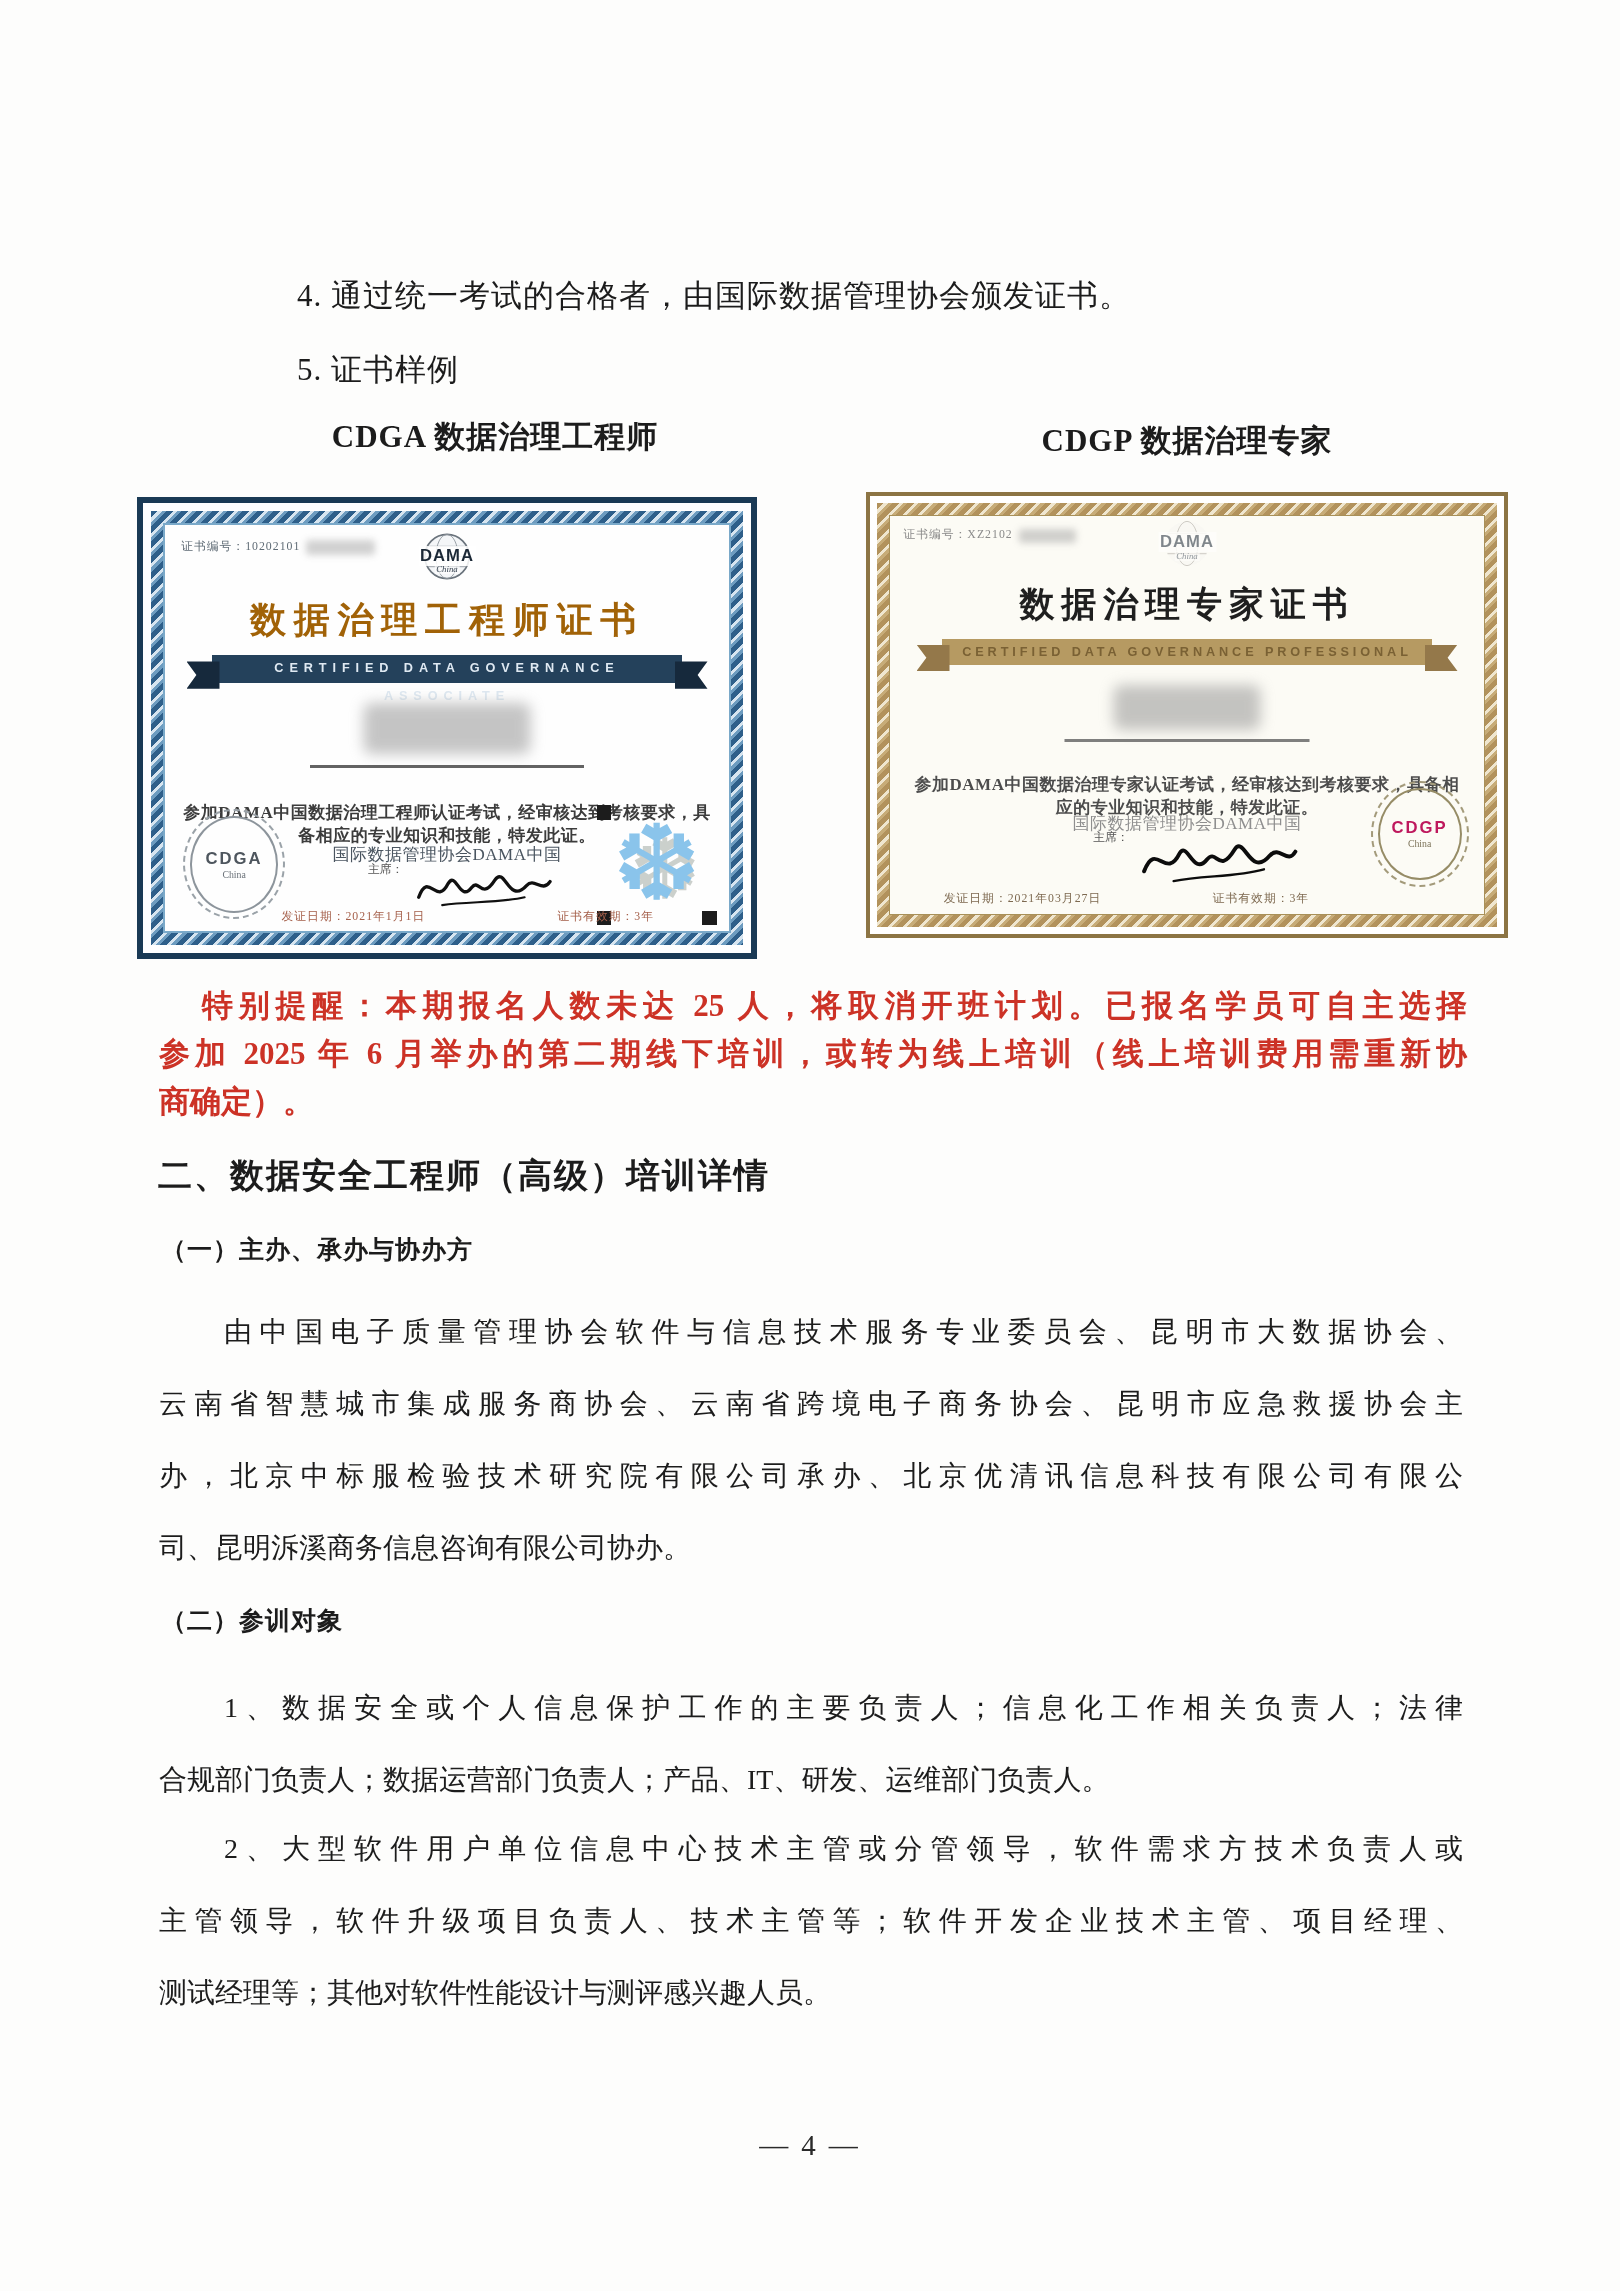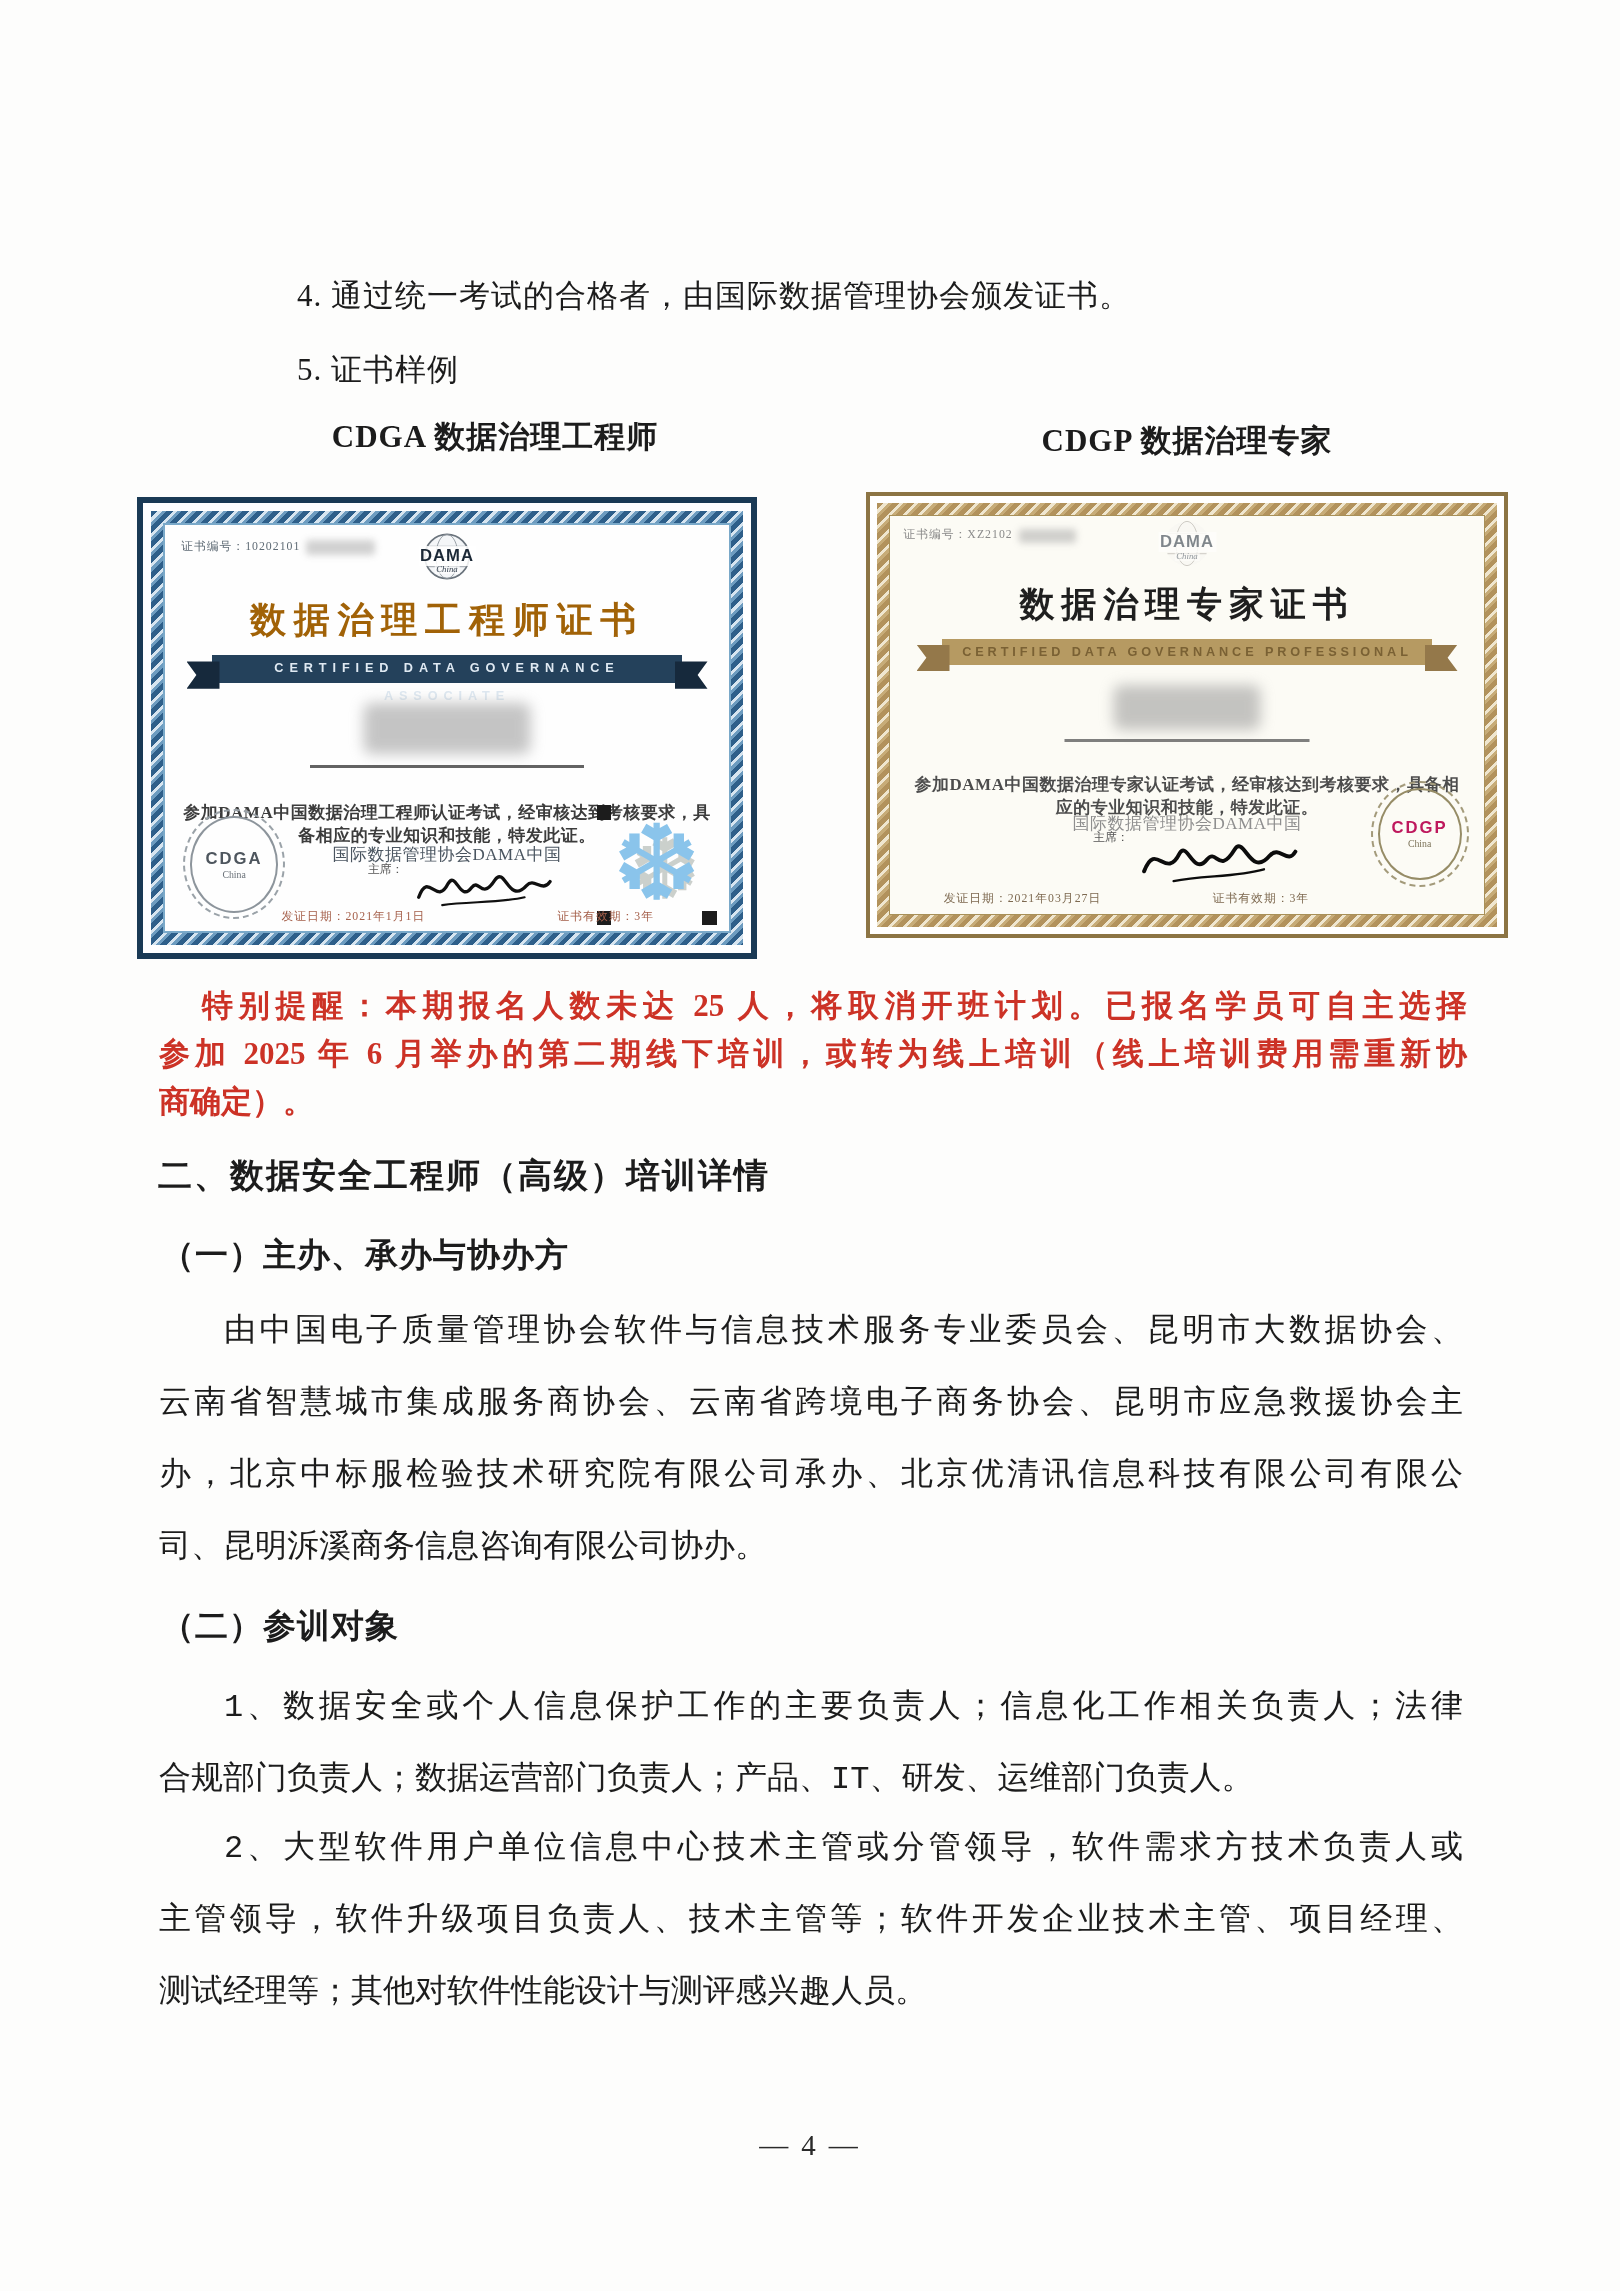--- a/index.html
+++ b/index.html
@@ -7,28 +7,28 @@
     position:relative;width:1620px;height:2292px;margin:0 auto;
     background:#fdfdfc;color:#1c1c1c;overflow:hidden;
     font-family:"Liberation Serif","DejaVu Serif",serif;
   }
   .abs{position:absolute;}
   .listline{font-size:31px;letter-spacing:1px;}
   .cap{font-weight:bold;font-size:31px;text-align:center;letter-spacing:1px;}
   .ln{white-space:nowrap;}
   .blk .ln{white-space:normal;}
   .j{text-align:justify;text-align-last:justify;}
-  .body-blk{font-size:32px;line-height:72px;width:1304px;font-family:Liberation Mono, monospace;}
+  .body-blk{font-size:28px;line-height:72px;width:1304px;}
   .body-blk .ln{height:72px;}
   .ind{text-indent:65px;}
   .ind-sm{text-indent:43px;}
   .notice-blk{font-size:31px;font-weight:bold;line-height:48px;width:1308px;}
   .notice-blk .ln{height:48px;}
   .h1{font-size:34px;font-weight:bold;letter-spacing:2px;}
-  .h2{font-size:33px;font-weight:bold;letter-spacing:1px;}
+  .h2{font-size:25px;font-weight:bold;letter-spacing:1px;}
   .footer{width:1620px;text-align:center;font-size:29px;letter-spacing:2.9px;color:#2a2a2a;}
 
   
   .cert{box-sizing:border-box;}
   .cert *{box-sizing:border-box;}
   .cert-blue{border:6.9px solid #1a3a55;background:#fff;}
   .cert-gold{border:4.9px solid #8c7444;background:#fff;}
   .frame-gap{height:100%;padding:7.8px;background:#fff;}
   .frame-gap.gold{padding:6.9px;}
   .braid{height:100%;padding:12.7px;}

